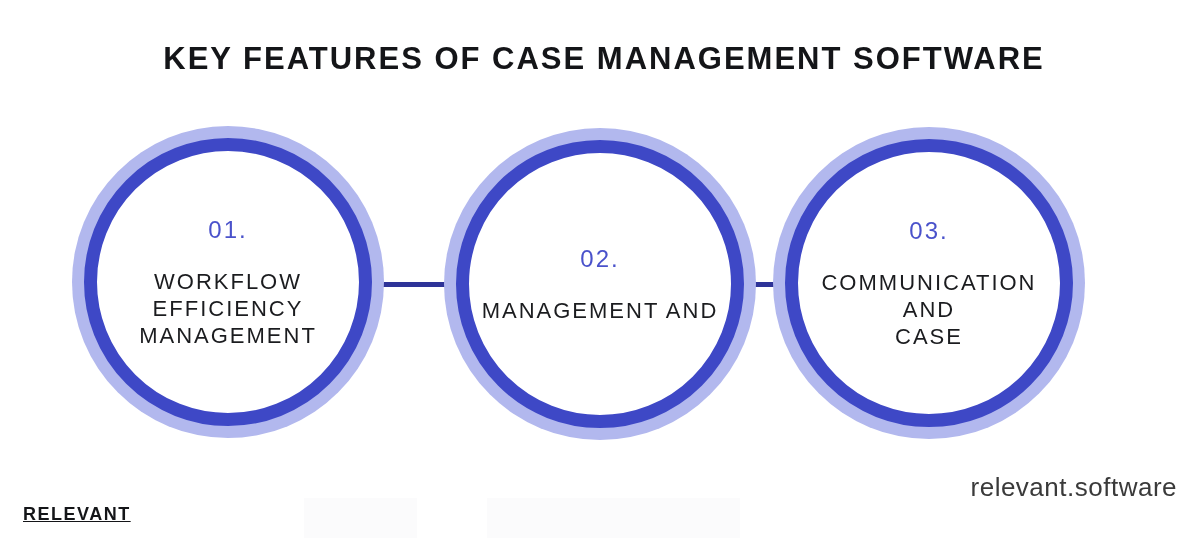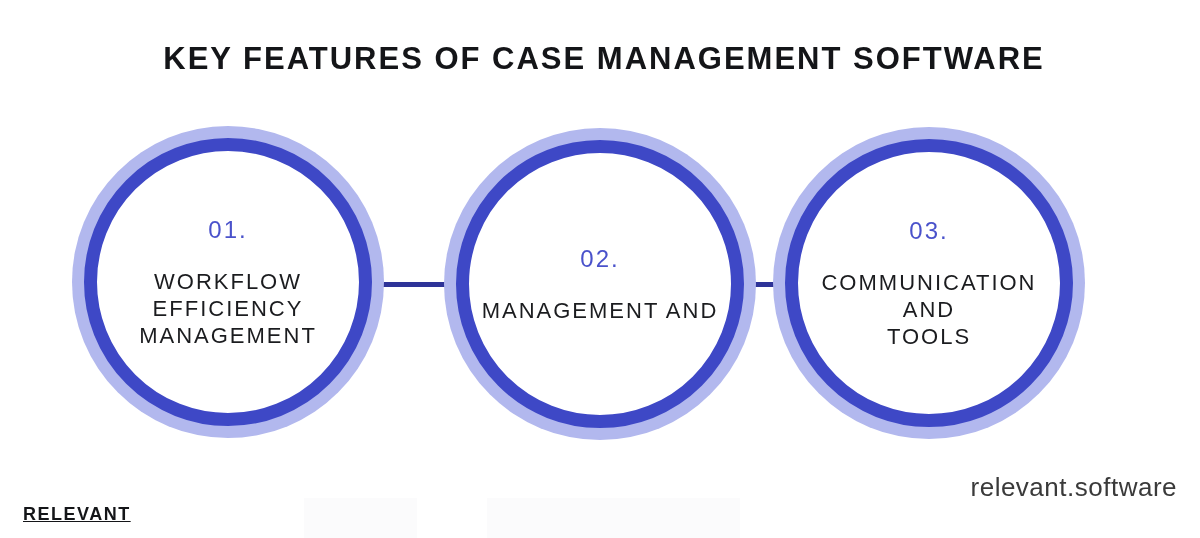--- a/index.html
+++ b/index.html
@@ -136,20 +136,20 @@
       <div class="line">MANAGEMENT AND</div>
     </div>
   </div>
 
   <div class="feature feature-3">
     <div class="ring"></div>
     <div class="content">
       <div class="num">03.</div>
       <div class="line">COMMUNICATION</div>
       <div class="line">AND</div>
-      <div class="line">TOOLS</div>
+      <div class="line">CASE</div>
     </div>
   </div>
 
   <div class="brand">RELEVANT</div>
   <div class="website">relevant.software</div>
 
 </div>
 
 </body></html>

